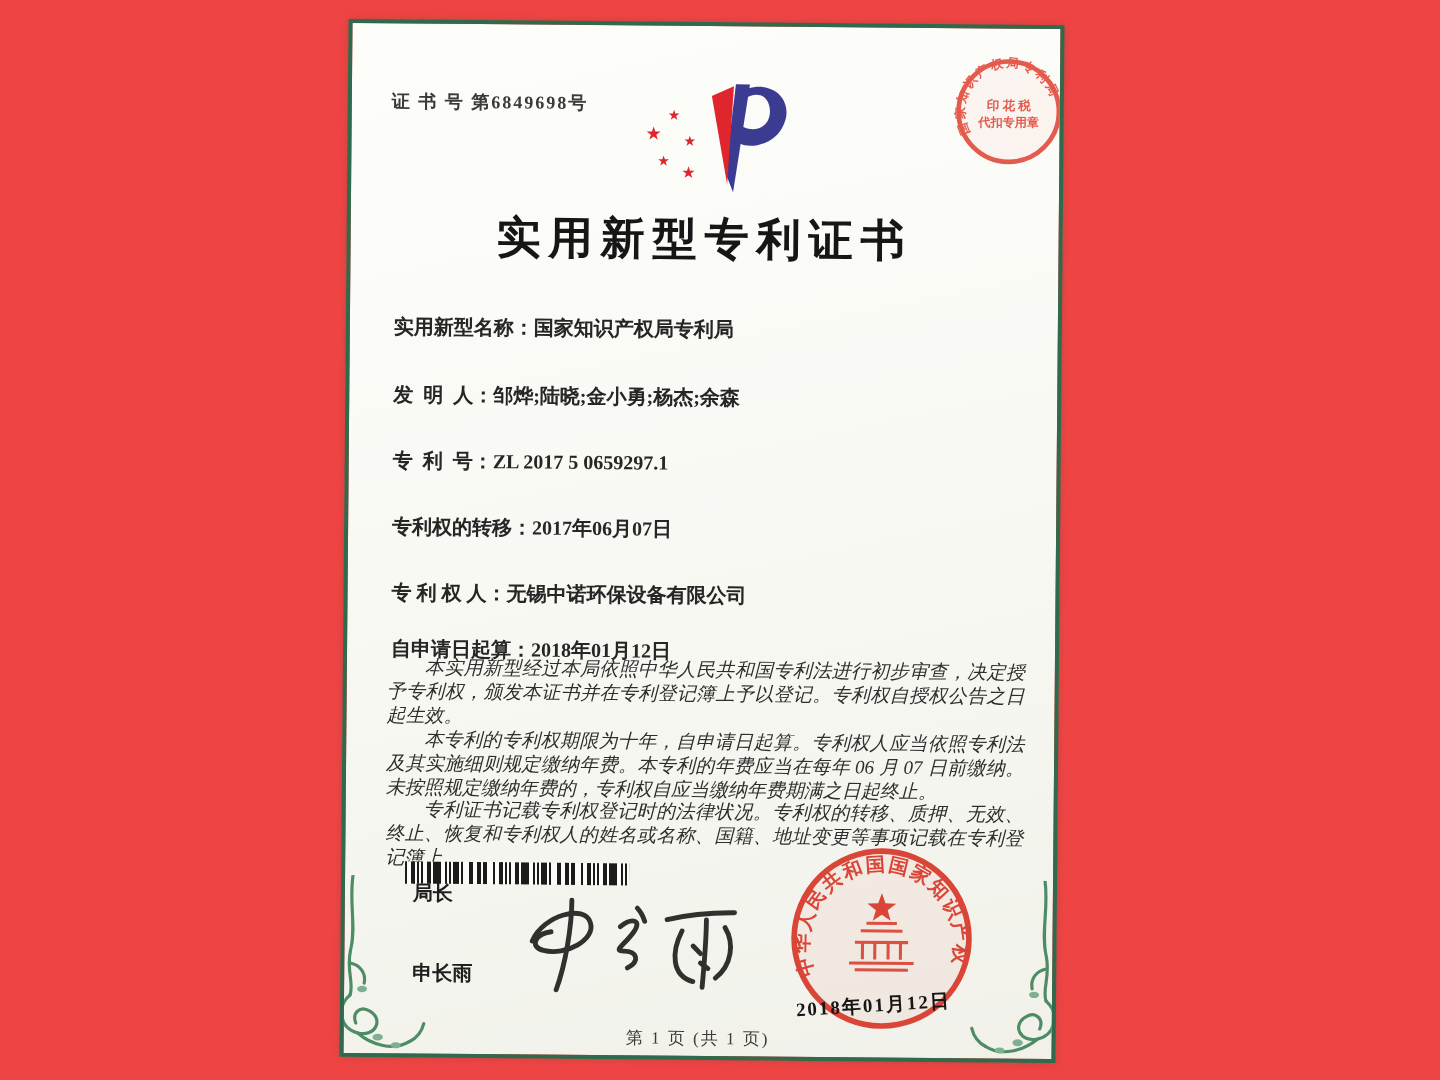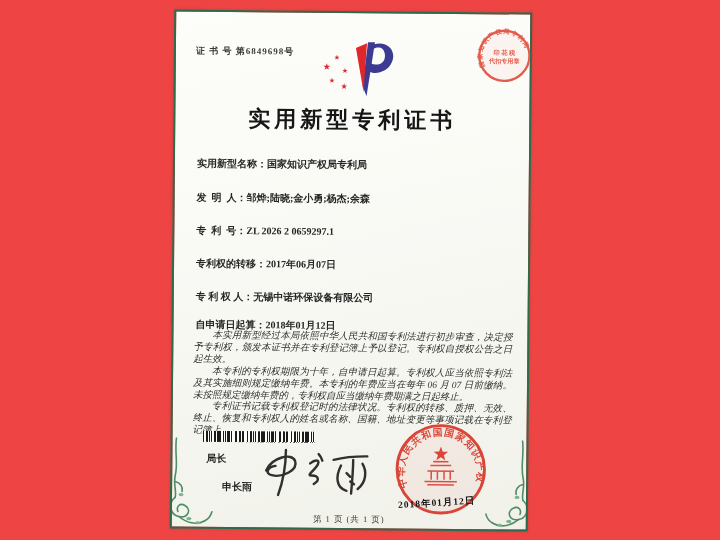--- a/index.html
+++ b/index.html
@@ -37,22 +37,22 @@
     color:#2e2e2e; text-align:justify;
   }
   .paras p { margin:0; text-indent:2em; }
   .barcode {
     position:absolute; left:30px; top:419px; width:112px; height:11px;
     background-color:#fbfbf8;
     background-image:
       repeating-linear-gradient(90deg,#1b1b1b 0 1px,transparent 1px 3px,#1b1b1b 3px 5px,transparent 5px 6px,#1b1b1b 6px 7px,transparent 7px 11px),
       repeating-linear-gradient(90deg,#1b1b1b 0 1px,transparent 1px 4px);
   }
-  .director-title { position:absolute; left:34px; top:440px; font-size:10px; font-weight:700; color:#1f1f1f; }
-  .director-name  { position:absolute; left:34px; top:468px; font-size:10px; font-weight:700; color:#1f1f1f;margin-left:16px; }
+  .director-title { position:absolute; left:34px; top:428px; font-size:10px; font-weight:700; color:#1f1f1f; }
+  .director-name  { position:absolute; left:34px; top:468px; font-size:10px; font-weight:700; color:#1f1f1f; }
   .sig { position:absolute; left:84px; top:432px; width:132px; height:58px; }
   .seal { position:absolute; left:221px; top:408px; width:95px; height:95px; opacity:.93; }
   .seal-date {
     position:absolute; left:226px; top:483px; font-size:9.5px; font-weight:700;
     color:#161616; letter-spacing:1px; transform:rotate(-4deg); white-space:nowrap;
   }
   .stamp { position:absolute; left:299px; top:12px; width:59px; height:59px; opacity:.9; }
   .footer {
     position:absolute; left:0; right:0; top:501px; text-align:center;
     font-size:8.5px; letter-spacing:1px; color:#3a3a3a;
@@ -83,21 +83,21 @@
 
     <div class="title">实用新型专利证书</div>
 
     <div class="field f0">
       <span class="lb">实用新型名称：</span><span class="vl">国家知识产权局专利局</span>
     </div>
     <div class="field f1">
       <span class="lb">发 明 人：</span><span class="vl">邹烨;陆晓;金小勇;杨杰;余森</span>
     </div>
     <div class="field f2">
-      <span class="lb">专 利 号：</span><span class="vl">ZL 2026 2 0659297.1</span>
+      <span class="lb">专 利 号：</span><span class="vl">ZL 2017 5 0659297.1</span>
     </div>
     <div class="field f3">
       <span class="lb">专利权的转移：</span><span class="vl">2017年06月07日</span>
     </div>
     <div class="field f4">
       <span class="lb">专 利 权 人：</span><span class="vl">无锡中诺环保设备有限公司</span>
     </div>
     <div class="field f5">
       <span class="lb">自申请日起算：</span><span class="vl">2018年01月12日</span>
     </div>

